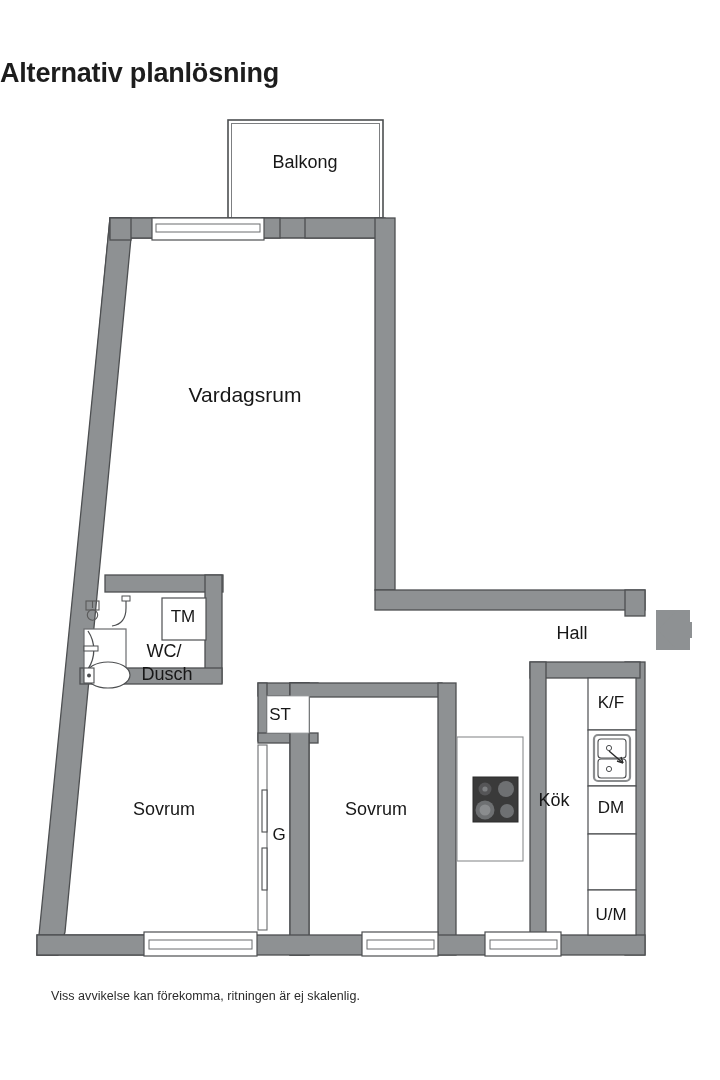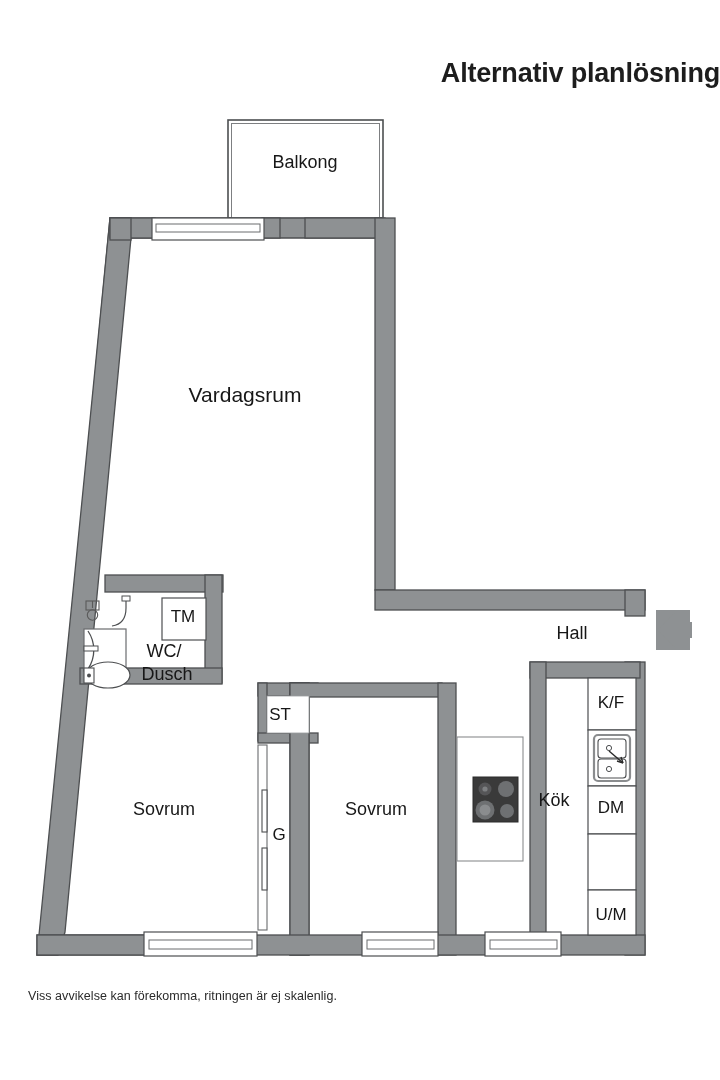--- a/index.html
+++ b/index.html
@@ -13,34 +13,34 @@
     position: relative;
     font-family: "Liberation Sans", sans-serif;
     color: #1a1a1a;
     overflow: hidden;
   }
   #plan-title {
     position: absolute;
     left: 0;
     top: 58px;
     width: 720px;
-    text-align: right;
+    text-align: left;
     font-size: 27px;
     font-weight: 600;
     letter-spacing: -0.2px;
     color: #1d1d1d;
   }
   #floorplan-svg {
     position: absolute;
     left: 0;
     top: 0;
   }
   #plan-footer {
     position: absolute;
-    left: 28px;
+    left: 51px;
     top: 989px;
     font-size: 12.5px;
     font-weight: 400;
     color: #2a2a2a;
     letter-spacing: 0.05px;
   }
   .room-label {
     font-family: "Liberation Sans", sans-serif;
     fill: #171717;
     text-anchor: middle;

